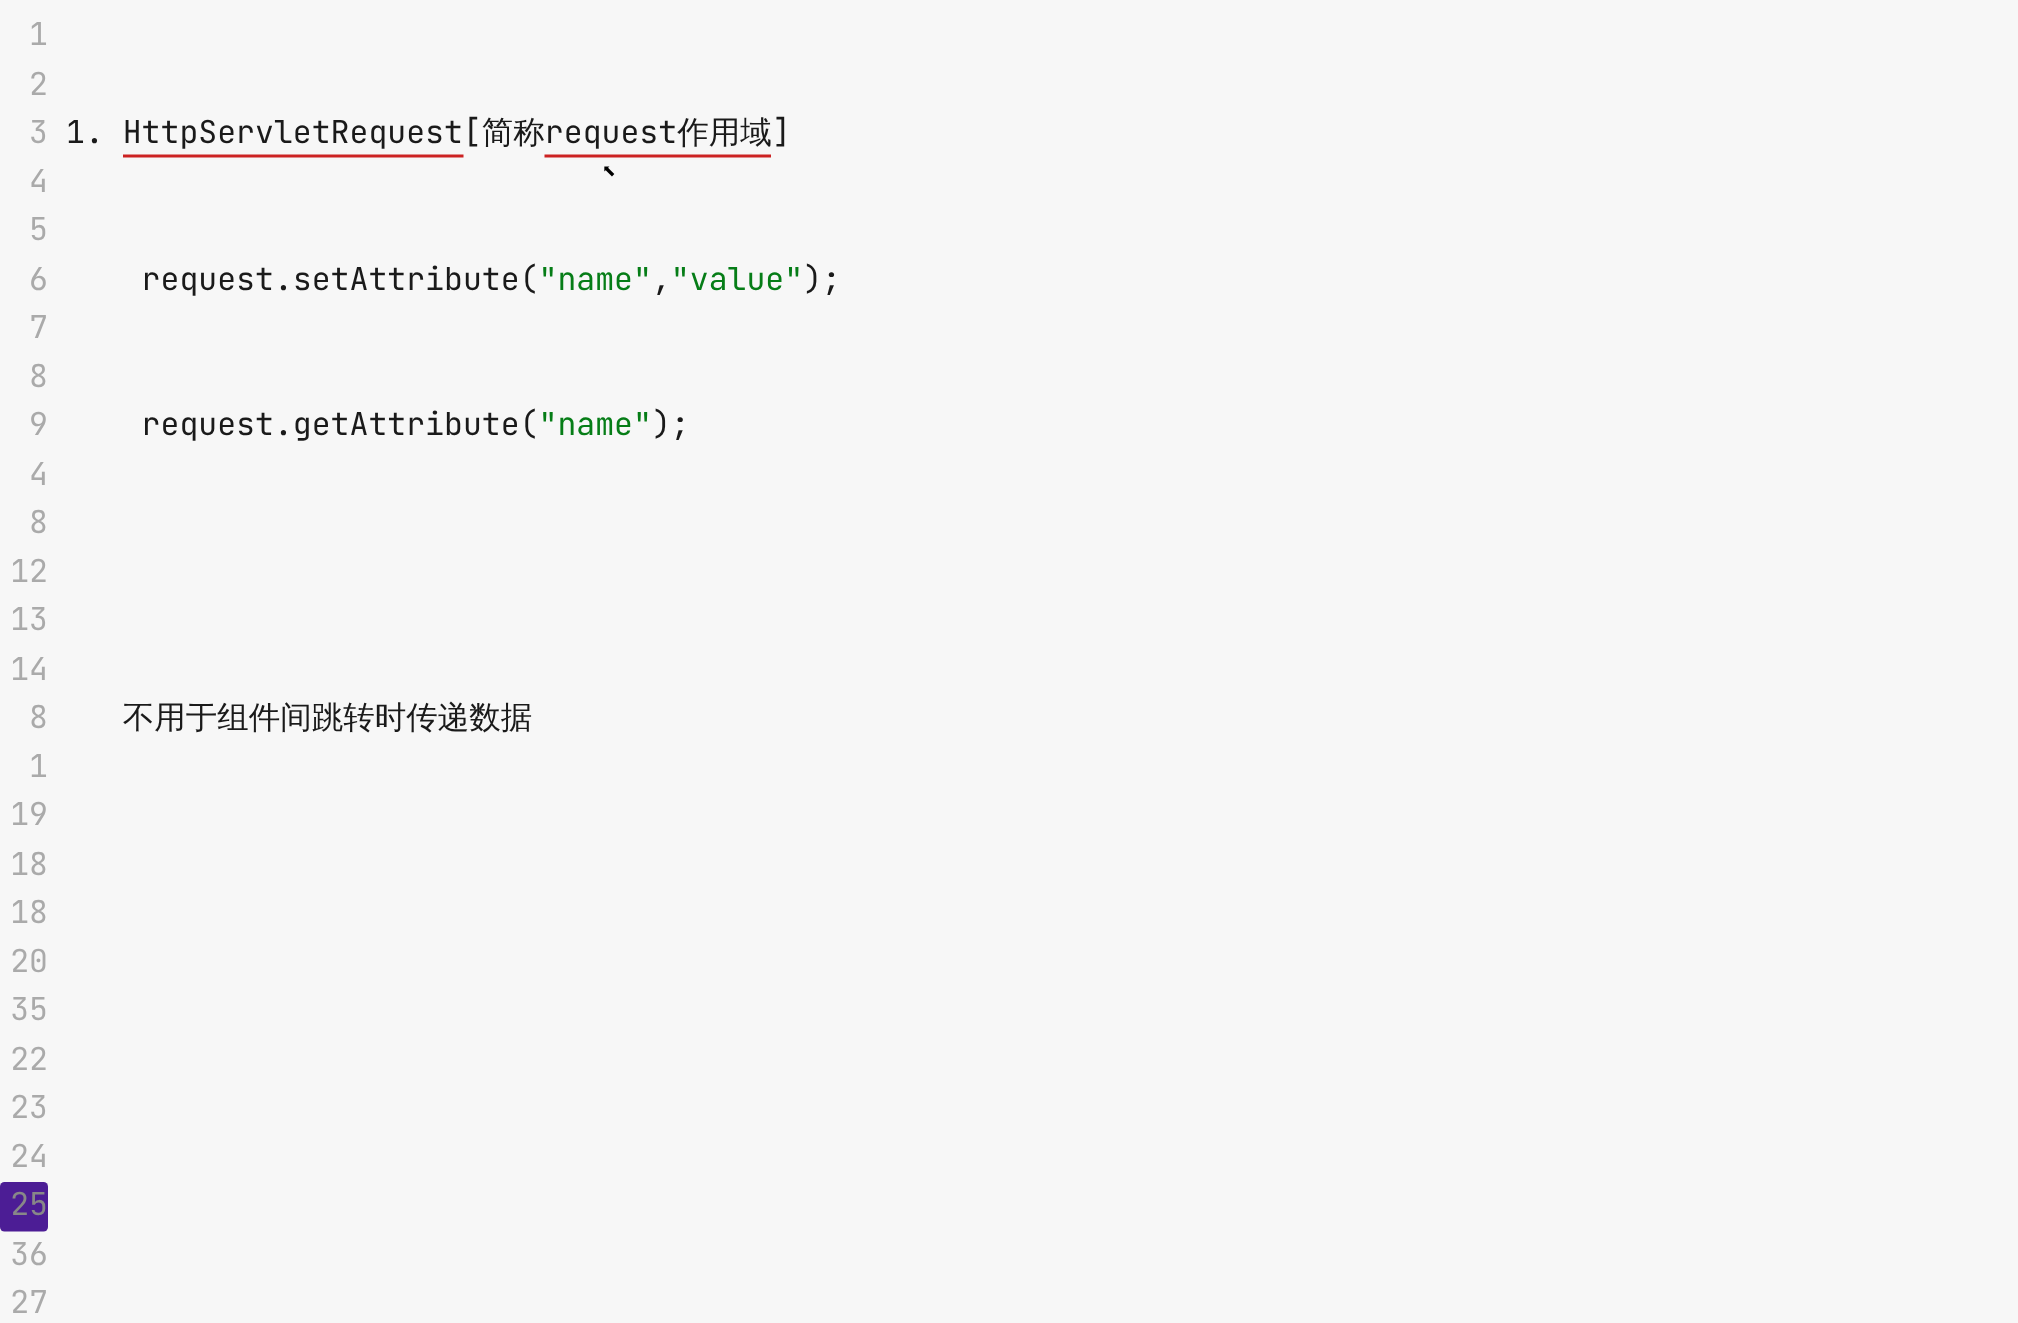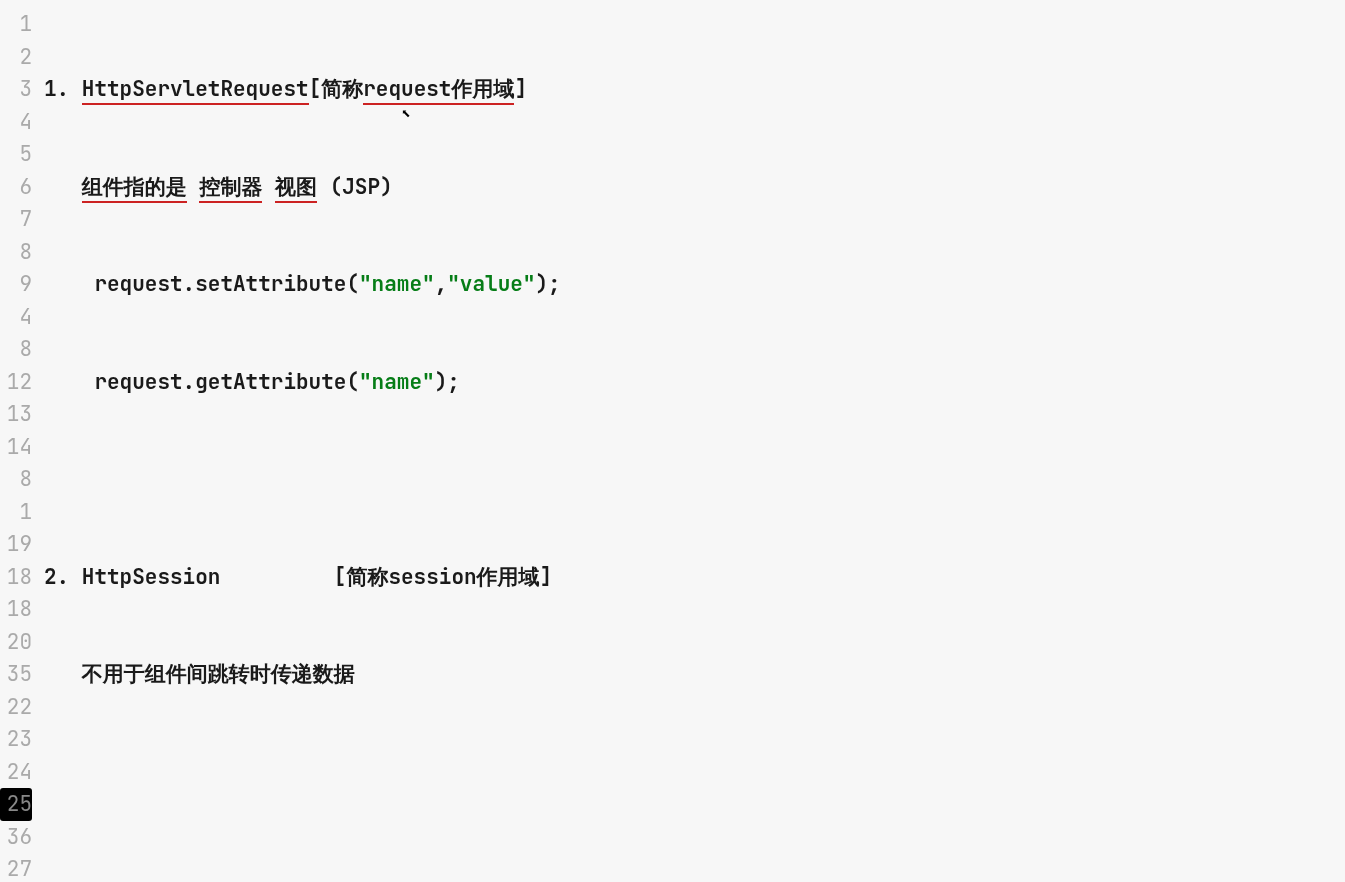--- a/index.html
+++ b/index.html
@@ -20,32 +20,31 @@
       text-align: right;
       color: #aaa;
       padding-right: 12px;
       user-select: none;
       flex-shrink: 0;
     }
     .gutter .ln {
       height: 32.5px;
     }
     .gutter .ln.current {
-      background: #000000;
+      background: #4c1d95;
       color: #888;
       border-radius: 3px;
     }
     .code {
       flex: 1;
       white-space: pre;
       position: relative;
     }
     .line {
       height: 32.5px;
-      font-weight: bold;
     }
     .str { color: #067D17; }
     .underline-red {
       border-bottom: 2px solid #cc2222;
       padding-bottom: 1px;
     }
     .cursor-ptr {
       position: absolute;
       font-size: 16px;
       color: #000;
@@ -81,25 +80,23 @@
     <div class="ln">22</div>
     <div class="ln">23</div>
     <div class="ln">24</div>
     <div class="ln current">25</div>
     <div class="ln">36</div>
     <div class="ln">27</div>
   </div>
 
   <div class="code">
     <div class="line"><span>1. </span><span class="underline-red">HttpServletRequest</span><span>[简称</span><span class="underline-red">request作用域</span><span>]</span></div>
-    <div class="line"><span>   </span><span class="underline-red">组件指的是</span><span> </span><span class="underline-red">控制器</span><span> </span><span class="underline-red">视图</span><span> (JSP)</span></div>
     <div class="line"><span>    </span><span>request.setAttribute(</span><span class="str">"name"</span><span>,</span><span class="str">"value"</span><span>);</span></div>
     <div class="line"><span>    </span><span>request.getAttribute(</span><span class="str">"name"</span><span>);</span></div>
     <div class="line"></div>
-    <div class="line">2. HttpSession         [简称session作用域]</div>
     <div class="line">   不用于组件间跳转时传递数据</div>
     
     
     
     
     
     
     
     
     

